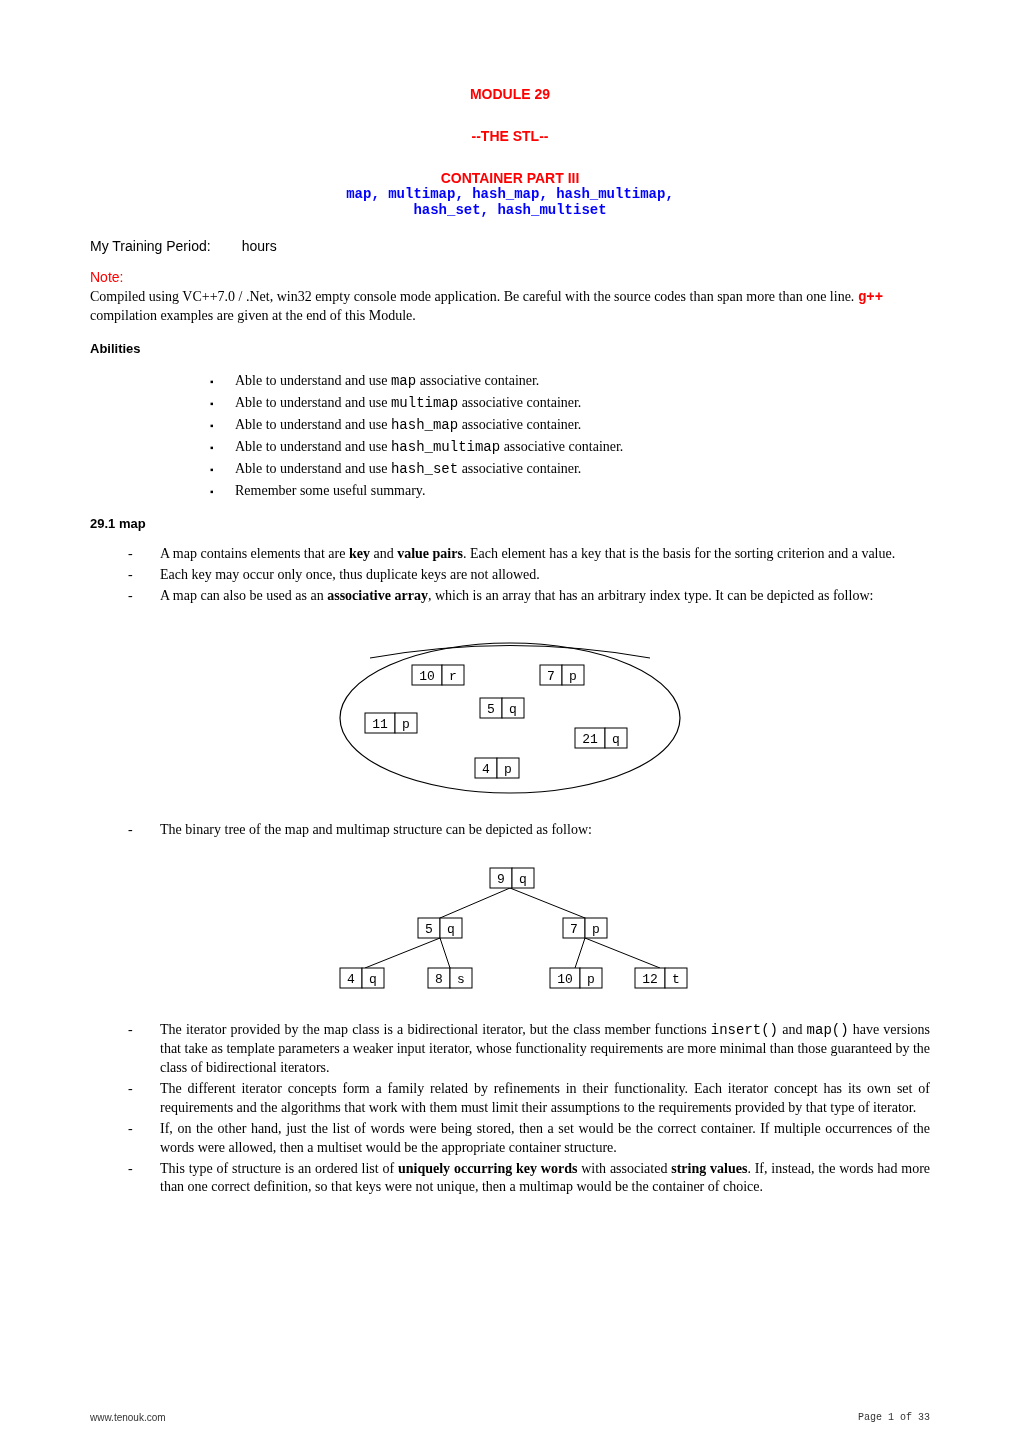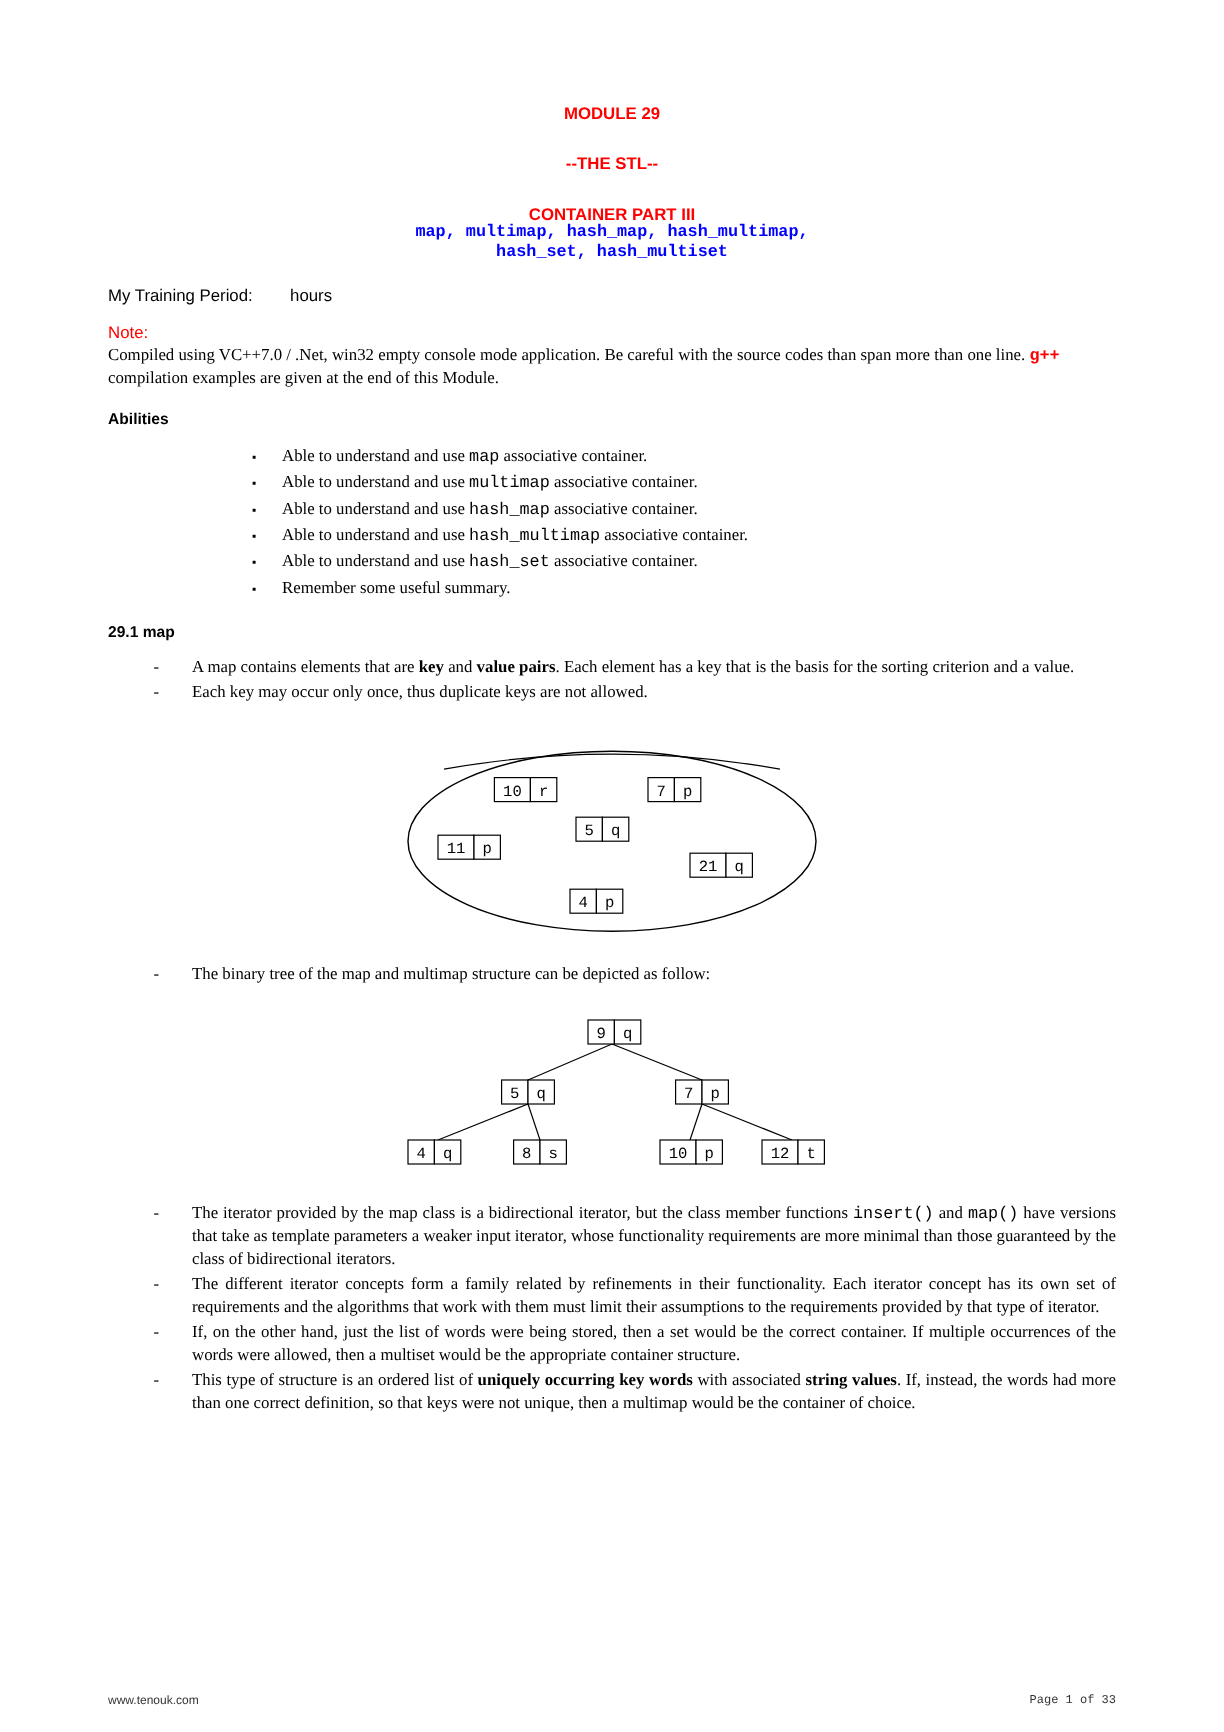--- a/index.html
+++ b/index.html
@@ -15,24 +15,24 @@
   }
   .header-block { text-align: center; margin-bottom: 20px; }
   .header-red { color: #ff0000; font-weight: bold; font-family: Arial, sans-serif; font-size: 14px; margin-top: 26px; }
   .header-blue { color: #0000ff; font-weight: bold; font-family: "Courier New", monospace; font-size: 14px; }
   .training { font-family: Arial, sans-serif; font-size: 14px; margin: 20px 0 15px 0; }
   .note-red { color: #ff0000; font-family: Arial, sans-serif; font-size: 14px; margin-bottom: 3px; }
   .note-body { font-family: "Times New Roman", Times, serif; font-size: 14px; line-height: 1.35; }
   .mono { font-family: "Courier New", monospace; }
   .red-mono { font-family: "Courier New", monospace; color: #ff0000; font-weight: bold; }
   .abilities-head { font-family: Arial, sans-serif; font-weight: bold; font-size: 13px; margin: 15px 0 14px 0; }
-  .abilities-list { list-style: none; padding-left: 145px; margin-bottom: 18px; }
+  .abilities-list { list-style: none; padding-left: 145px; }
   .abilities-list li { font-family: "Times New Roman", Times, serif; font-size: 14px; line-height: 1.5; position: relative; }
   .abilities-list li::before { content: "▪"; position: absolute; left: -25px; font-size: 10px; top: 4px; }
-  .section-head { font-family: Arial, sans-serif; font-weight: bold; font-size: 13px; margin: 0 0 14px 0; }
+  .section-head { font-family: Arial, sans-serif; font-weight: bold; font-size: 13px; margin: 15px 0 14px 0; }
   .dash-list { list-style: none; padding-left: 70px; }
   .dash-list li { font-family: "Times New Roman", Times, serif; font-size: 14px; line-height: 1.35; position: relative; margin-bottom: 2px; text-align: justify; }
   .dash-list li::before { content: "-"; position: absolute; left: -32px; }
   .diagram-wrap { display: flex; justify-content: center; margin: 18px 0; }
   .footer { position: absolute; bottom: 20px; left: 90px; right: 90px; display: flex; justify-content: space-between; font-family: Arial, sans-serif; font-size: 10px; color: #333; gap: 47px; }
   .footer .page { font-family: "Courier New", monospace; font-size: 10px; }
   svg text { font-family: "Courier New", monospace; }
 </style>
 </head>
 <body>
@@ -64,20 +64,21 @@
   <li><span>Able to understand and use </span><span class="mono">hash_multimap</span><span> associative container.</span></li>
   <li><span>Able to understand and use </span><span class="mono">hash_set</span><span> associative container.</span></li>
   <li><span>Remember some useful summary.</span></li>
 </ul>
 
 <div class="section-head">29.1  map</div>
 
 <ul class="dash-list" id="list1">
     <li>A map contains elements that are <b>key</b> and <b>value pairs</b>. Each element has a key that is the basis for the sorting criterion and a value.</li>
     <li>Each key may occur only once, thus duplicate keys are not allowed.</li>
+    <li>A map can also be used as an <b>associative array</b><i>,</i> which is an array that has an arbitrary index type.  It can be depicted as follow:</li>
   </ul>
 
 <div class="diagram-wrap">
 <svg width="360" height="180" viewBox="0 0 360 180">
   <ellipse cx="180" cy="95" rx="170" ry="75" fill="none" stroke="#000" stroke-width="1.2"></ellipse>
 
   <path d="M 40 35 Q 180 10 320 35" fill="none" stroke="#000" stroke-width="1"></path>
 
   <g>
     <rect x="82" y="42" width="30" height="20" fill="#fff" stroke="#000"></rect>

